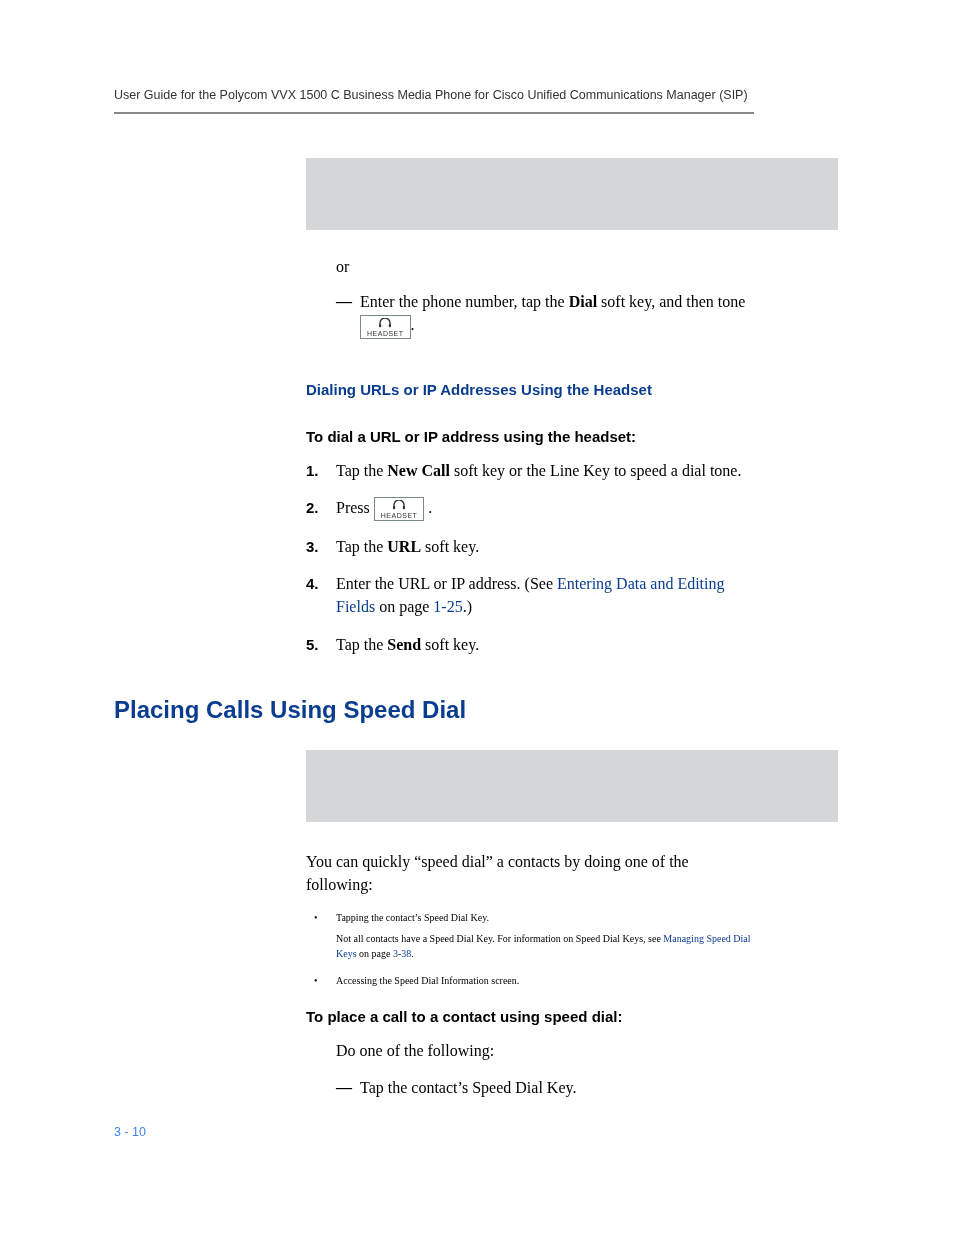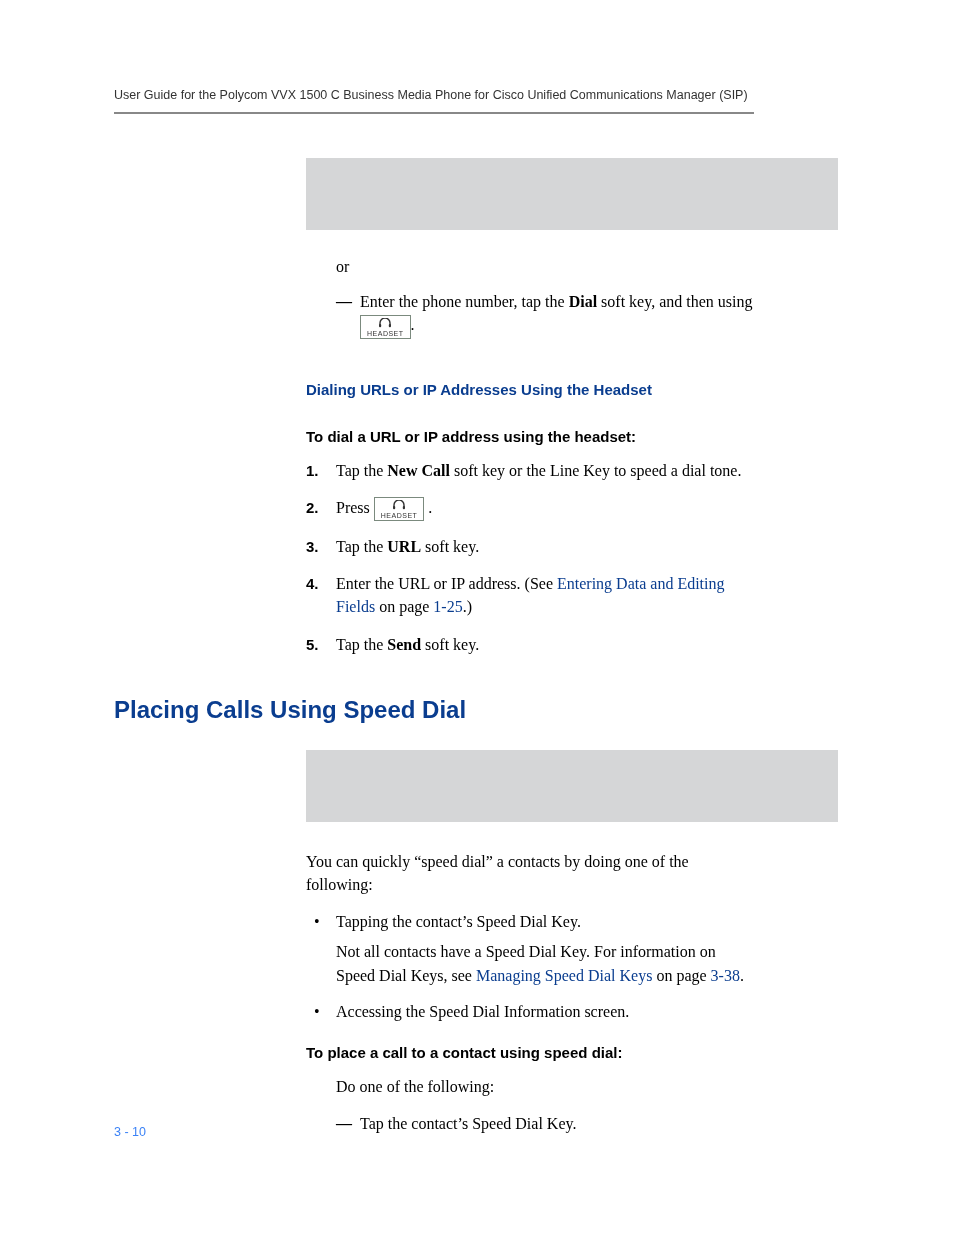--- a/index.html
+++ b/index.html
@@ -119,21 +119,21 @@
     font-size: 16px;
     line-height: 1.45;
     margin: 0 0 14px 0;
   }
   ul.bullets {
     list-style: none;
     padding: 0;
     margin: 0 0 20px 0;
   }
   ul.bullets > li {
-    font-size: 16px;
+    font-size: 10px;
     line-height: 1.5;
     padding-left: 30px;
     position: relative;
     margin-bottom: 12px;
   }
   ul.bullets > li::before {
     content: "•";
     position: absolute;
     left: 8px;
     top: 0;
@@ -161,21 +161,21 @@
 
   <div class="content-col">
 
     <div class="gray-box"></div>
 
     <div class="or-line">or</div>
 
     <div class="dash-item">
       <div class="dash">—</div>
       <div class="dash-body">
-        <span>Enter the phone number, tap the </span><span class="bold">Dial</span><span> soft key, and then using </span>
+        <span>Enter the phone number, tap the </span><span class="bold">Dial</span><span> soft key, and then tone </span>
         <br>
         <span class="headset-btn">
           <svg width="14" height="11" viewBox="0 0 14 11">
             <path d="M2 7 V5 a5 5 0 0 1 10 0 V7" fill="none" stroke="#333" stroke-width="1.4"></path>
             <rect x="1" y="6" width="2.2" height="3.2" rx="1" fill="#333"></rect>
             <rect x="10.8" y="6" width="2.2" height="3.2" rx="1" fill="#333"></rect>
           </svg>
           <div class="headset-label">HEADSET</div>
         </span><span>.</span>
       </div>

